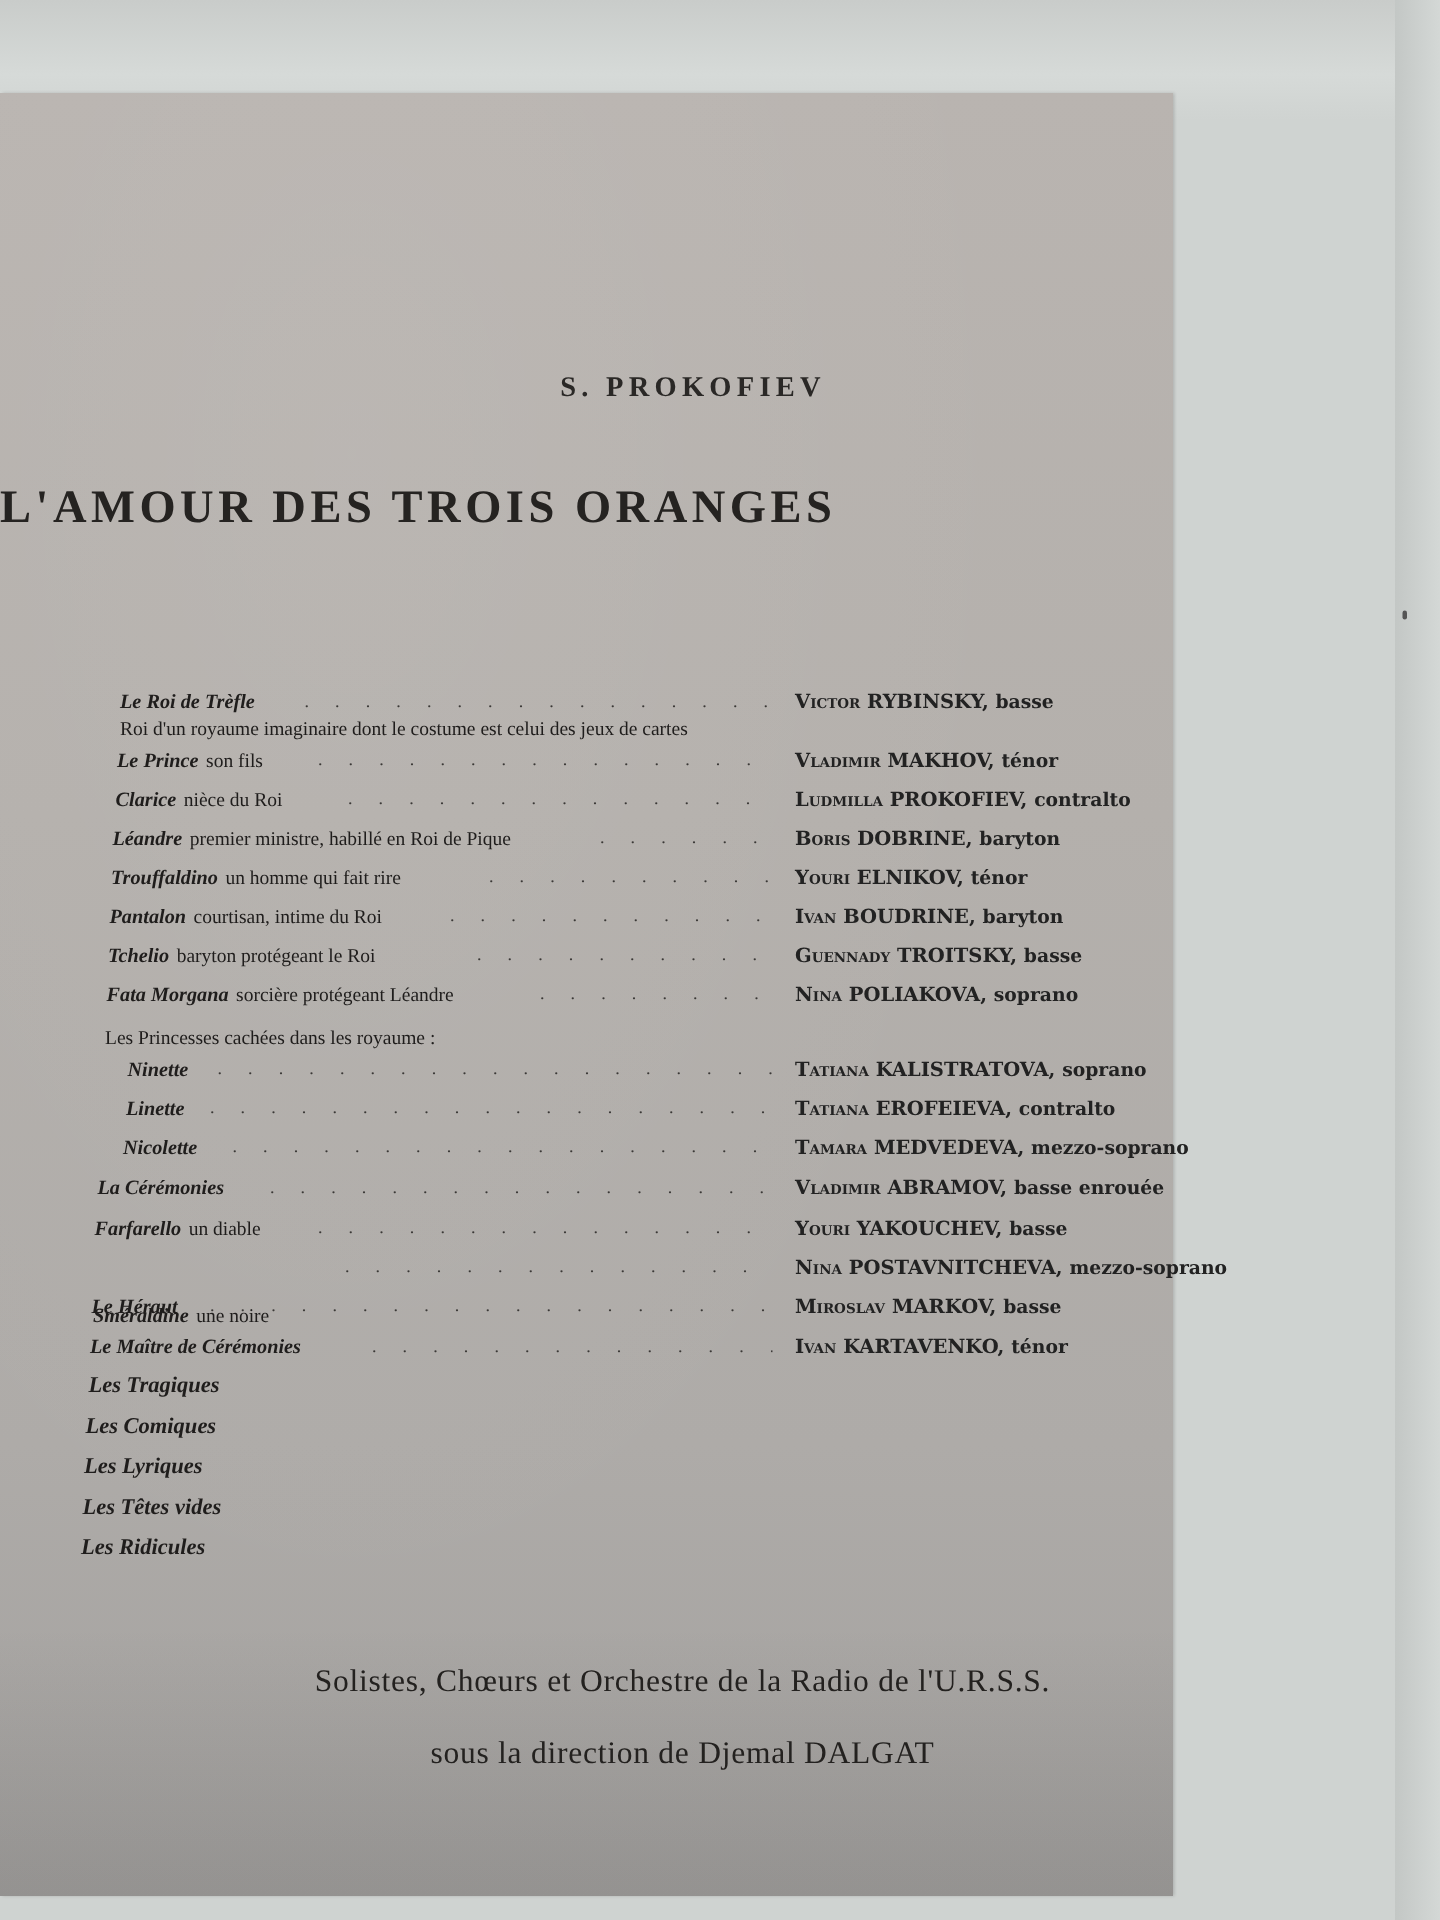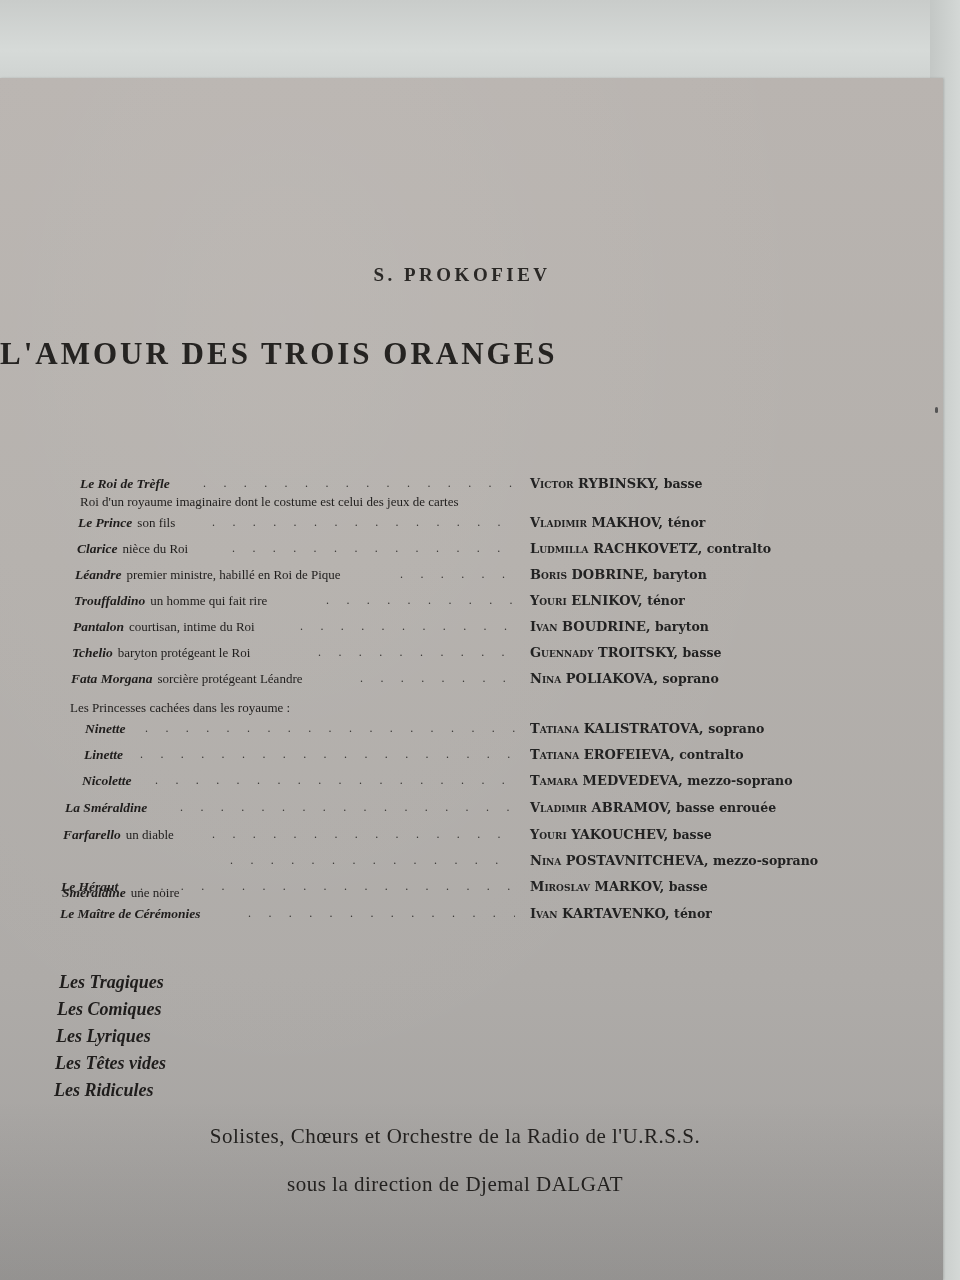--- a/index.html
+++ b/index.html
@@ -6,21 +6,21 @@
   body {
     width: 960px; height: 1280px; overflow: hidden; position: relative;
     background: linear-gradient(180deg, #c9ccca 0px, #d6dad8 50px, #cfd3d1 80px);
     font-family: "Liberation Serif", "DejaVu Serif", serif;
   }
   .bg-right {
     position: absolute; left: 930px; top: 0; width: 30px; height: 1280px;
     background: linear-gradient(90deg, #c3c7c5, #d4d8d6);
   }
   .paper {
-    position: absolute; left: 0; top: 78px; width: 943px; height: 1202px;
+    position: absolute; left: 0; top: 62px; width: 782px; height: 1202px;
     background:
       radial-gradient(ellipse at 30% 20%, rgba(255,255,255,0.06), rgba(0,0,0,0) 60%),
       linear-gradient(180deg, #b9b4b0 0%, #b4b0ac 40%, #aeaba8 75%, #a3a19f 100%);
     box-shadow: 1px 0 2px rgba(0,0,0,0.15);
     color: #1f1d1c;
   }
   .paper::after {
     content: ""; position: absolute; left: 0; right: 0; bottom: 0; height: 180px;
     background: linear-gradient(180deg, rgba(0,0,0,0), rgba(40,40,40,0.12));
     pointer-events: none;
@@ -47,21 +47,21 @@
     font-size: 12px; letter-spacing: 7.2px; color: #3a3836;
   }
   .singer {
     position: absolute; top: 0; left: 530px; font-family: "DejaVu Serif", serif;
     font-weight: bold; font-size: 13px; color: #222;
   }
   .singer .first { font-variant: small-caps; font-size: 13px; }
   .singer .voice { font-size: 12.5px; }
   .note-line { position: absolute; font-size: 13px; }
   .chorus {
-    position: absolute; font-style: italic; font-weight: bold; font-size: 18px; margin-top: 40px;
+    position: absolute; font-style: italic; font-weight: bold; font-size: 15px;
   }
   .credits {
     position: absolute; left: 0; width: 910px; text-align: center;
     font-size: 21px; letter-spacing: 0.5px; color: #23211f;
   }
   .speck { position: absolute; left: 935px; top: 407px; width: 3px; height: 6px; background: #555; border-radius: 2px; }
 </style>
 </head>
 <body>
 
@@ -82,21 +82,21 @@
 
     <div class="row" style="top:437px;left:0;width:934px;">
       <span class="role" style="left:78px;"><i>Le Prince</i><span class="desc">son fils</span></span>
       <span class="dots" style="left:212px;width:303px;">. . . . . . . . . . . . . . . . . . . . . . . . . . . . . . . . . . . . . . . . . . . . . . .</span>
       <span class="singer"><span class="first">Vladimir</span> <span>MAKHOV</span>, <span class="voice">ténor</span></span>
     </div>
 
     <div class="row" style="top:463px;left:0;width:934px;">
       <span class="role" style="left:77px;"><i>Clarice</i><span class="desc">nièce du Roi</span></span>
       <span class="dots" style="left:232px;width:283px;">. . . . . . . . . . . . . . . . . . . . . . . . . . . . . . . . . . . . . . . . . . . . . . .</span>
-      <span class="singer"><span class="first">Ludmilla</span> <span>RACHKOVETZ</span>, <span class="voice">contralto</span></span>
+      <span class="singer"><span class="first">Ludmilla</span> <span>PROKOFIEV</span>, <span class="voice">contralto</span></span>
     </div>
 
     <div class="row" style="top:489px;left:0;width:934px;">
       <span class="role" style="left:75px;"><i>Léandre</i><span class="desc">premier ministre, habillé en Roi de Pique</span></span>
       <span class="dots" style="left:400px;width:115px;">. . . . . . . . . . . . . . . . . . . . . . . . . . . . . . . . . . . . . . . . . . . . . . .</span>
       <span class="singer"><span class="first">Boris</span> <span>DOBRINE</span>, <span class="voice">baryton</span></span>
     </div>
 
     <div class="row" style="top:515px;left:0;width:934px;">
       <span class="role" style="left:74px;"><i>Trouffaldino</i><span class="desc">un homme qui fait rire</span></span>
@@ -134,21 +134,21 @@
       <span class="dots" style="left:140px;width:375px;">. . . . . . . . . . . . . . . . . . . . . . . . . . . . . . . . . . . . . . . . . . . . . . .</span>
       <span class="singer"><span class="first">Tatiana</span> <span>EROFEIEVA</span>, <span class="voice">contralto</span></span>
     </div>
     <div class="row" style="top:695px;left:0;width:934px;">
       <span class="role" style="left:82px;"><i>Nicolette</i></span>
       <span class="dots" style="left:155px;width:360px;">. . . . . . . . . . . . . . . . . . . . . . . . . . . . . . . . . . . . . . . . . . . . . . .</span>
       <span class="singer"><span class="first">Tamara</span> <span>MEDVEDEVA</span>, <span class="voice">mezzo-soprano</span></span>
     </div>
 
     <div class="row" style="top:722px;left:0;width:934px;">
-      <span class="role" style="left:65px;"><i>La Sméraldine</i></span>
+      <span class="role" style="left:65px;"><i>La Cérémonies</i></span>
       <span class="dots" style="left:180px;width:335px;">. . . . . . . . . . . . . . . . . . . . . . . . . . . . . . . . . . . . . . . . . . . . . . .</span>
       <span class="singer"><span class="first">Vladimir</span> <span>ABRAMOV</span>, <span class="voice">basse enrouée</span></span>
     </div>
     <div class="row" style="top:749px;left:0;width:934px;">
       <span class="role" style="left:63px;"><i>Farfarello</i><span class="desc">un diable</span></span>
       <span class="dots" style="left:212px;width:303px;">. . . . . . . . . . . . . . . . . . . . . . . . . . . . . . . . . . . . . . . . . . . . . . .</span>
       <span class="singer"><span class="first">Youri</span> <span>YAKOUCHEV</span>, <span class="voice">basse</span></span>
     </div>
     <div class="row" style="top:775px;left:0;width:934px;">
       <span class="role" style="left:62px;margin-top:32px;"><i>Sméraldine</i><span class="desc">une noire</span></span>

